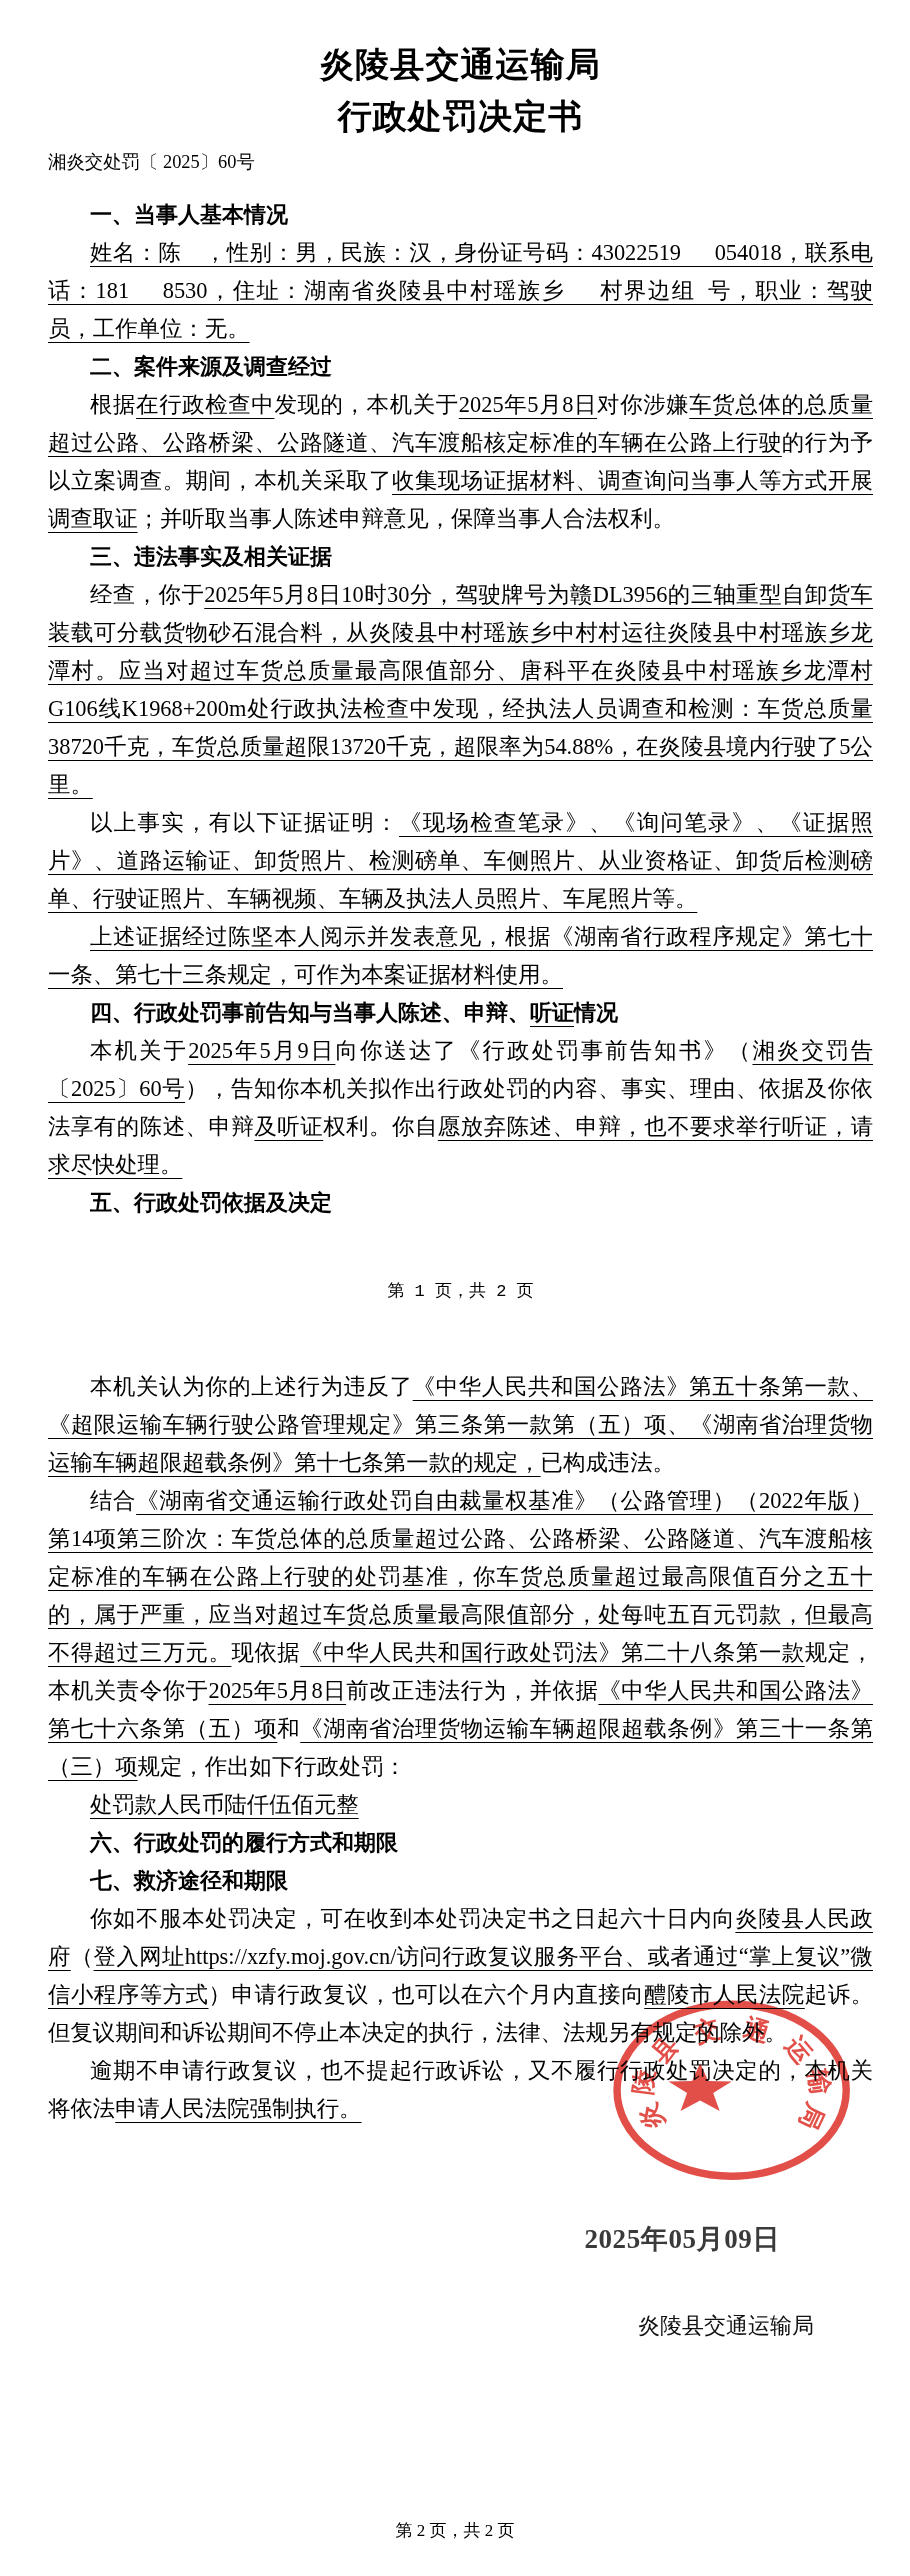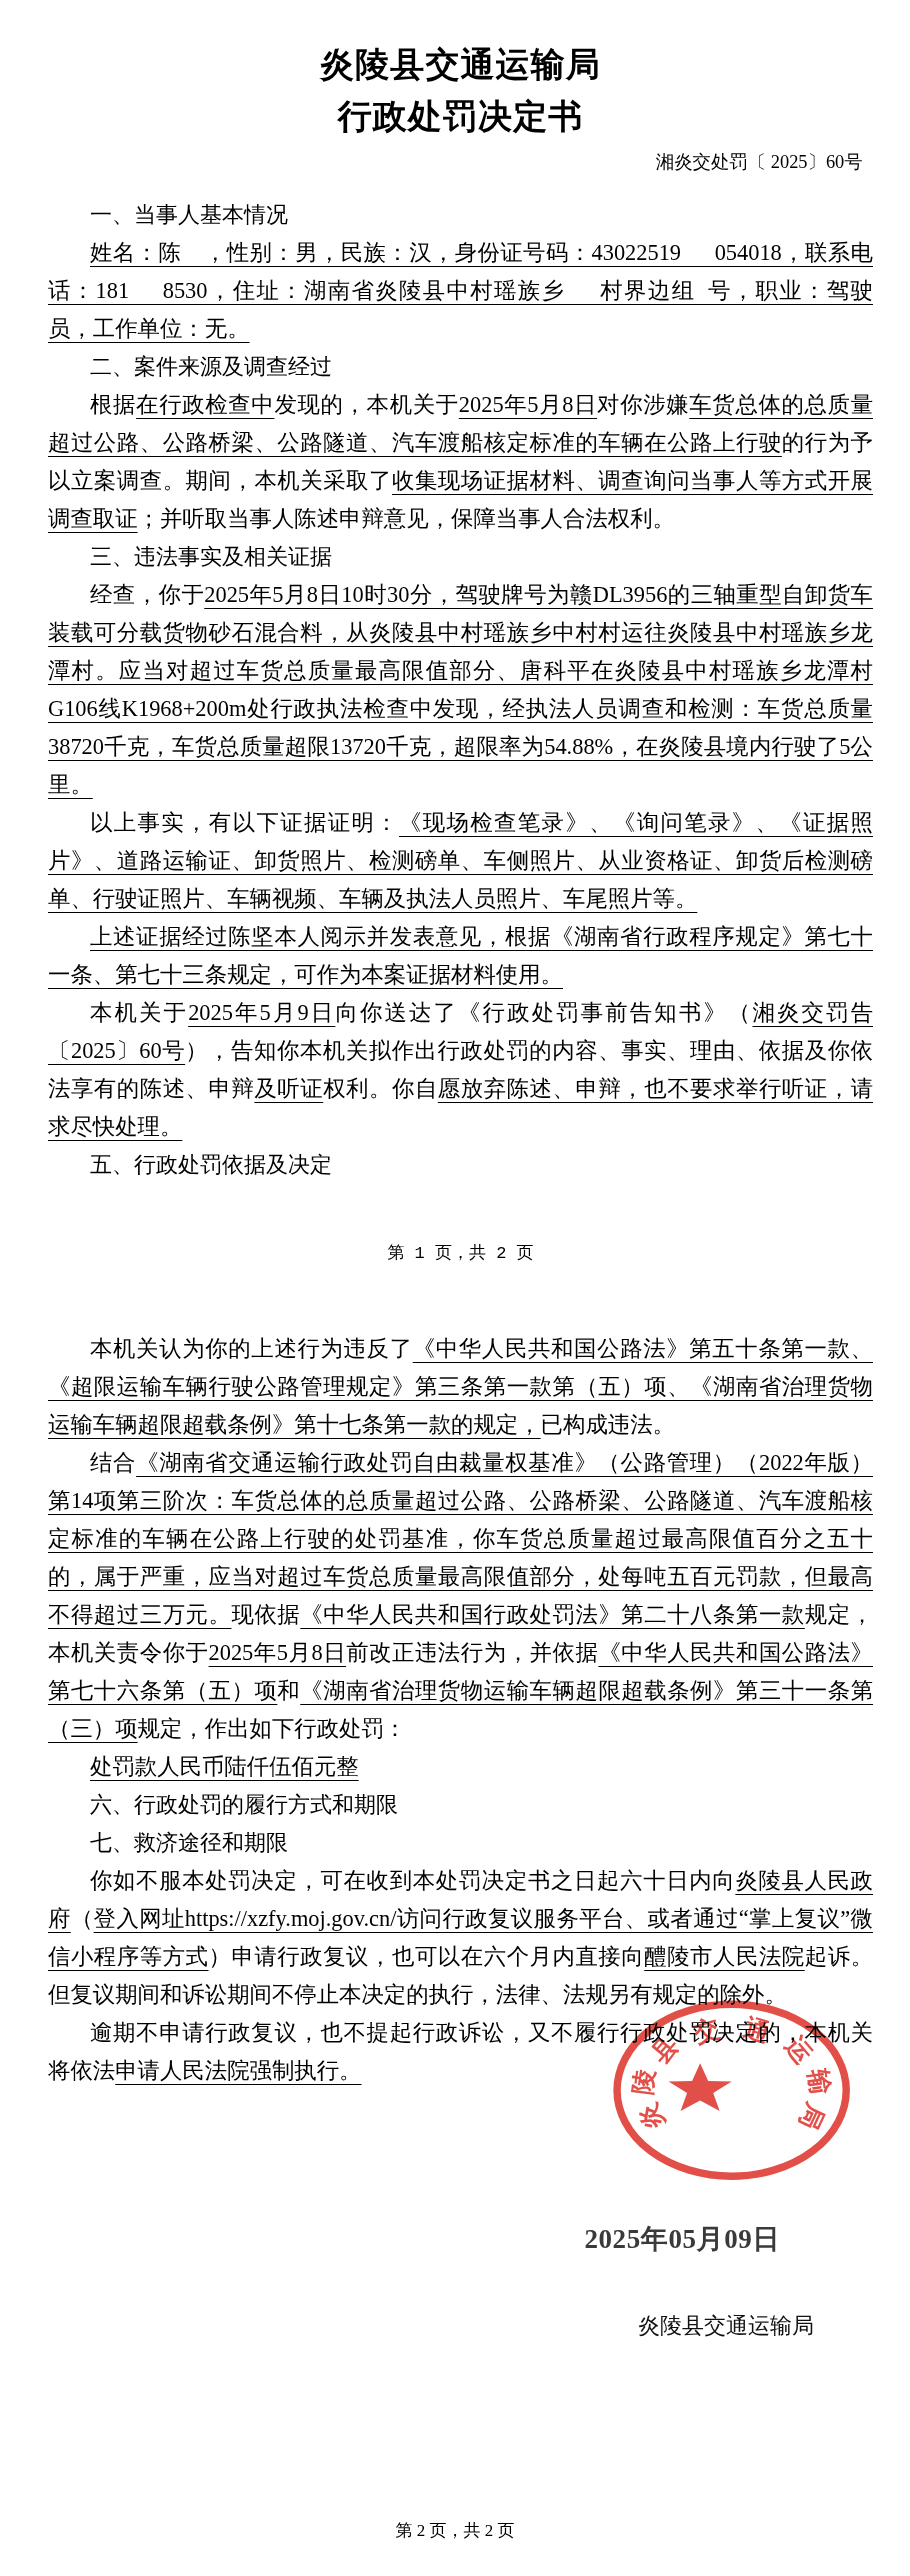--- a/index.html
+++ b/index.html
@@ -1,22 +1,22 @@
 <!DOCTYPE html>
 <html style="font-size:9.2px"><head>
 <meta charset="utf-8">
 <style>
   html,body{margin:0;padding:0;background:#ffffff;}
   body{width:910px;min-height:2576px;position:relative;font-family:"Liberation Serif",serif;color:#000;}
   .page{position:relative;width:910px;min-height:2576px;background:#fff;padding:40px 37px 0 48px;box-sizing:border-box;}
   .title{font-family:"Liberation Sans",sans-serif;font-weight:bold;font-size:34px;line-height:48px;text-align:center;letter-spacing:1.1px;}
   .title2{margin-top:4px;}
-  .docno{margin-top:9.2px;text-align:right;font-size:18.4px;line-height:26px;padding-right:10.3px;}
+  .docno{margin-top:9.2px;font-size:18.4px;line-height:26px;padding-right:10.3px;}
   #blocks{margin-top:20.7px;}
-  .h{font-family:"Liberation Sans",sans-serif;font-weight:normal;font-size:22px;line-height:38px;text-indent:42px;}
+  .h{font-family:"Liberation Sans",sans-serif;font-weight:bold;font-size:22px;line-height:38px;text-indent:42px;}
   .para{font-size:22.4px;line-height:38px;text-indent:42px;text-align:justify;}
   .u{text-decoration:underline;text-decoration-thickness:1.4px;text-underline-offset:6.3px;}
   .pfoot{font-size:17px;line-height:29px;text-align:center;text-indent:0;font-family:Liberation Mono, monospace;}
   .date{position:absolute;top:2221px;right:130px;font-size:27px;font-weight:700;color:#3a3a3a;letter-spacing:0.6px;text-align:right;}
   .sig{position:absolute;top:2311px;right:96px;font-size:22px;color:#111;}
   .pfoot2{position:absolute;top:2519px;left:0;right:0;text-align:center;font-size:17px;}
   #seal{position:absolute;left:597px;top:1984px;width:275px;height:224px;opacity:.87;mix-blend-mode:multiply;pointer-events:none;}
 </style>
 </head>
 <body>
@@ -28,20 +28,21 @@
 
   <div id="blocks">
       <div class="h"><span>一、当事人基本情况</span></div>
       <div class="para"><span class="u">姓名：陈 ，性别：男，民族：汉，身份证号码：43022519  054018，联系电话：181  8530，住址：湖南省炎陵县中村瑶族乡  村界边组 号，职业：驾驶员，工作单位：无。</span></div>
       <div class="h"><span>二、案件来源及调查经过</span></div>
       <div class="para"><span>根据</span><span class="u">在行政检查中</span><span>发现的，本机关于</span><span class="u">2025年5月8日</span><span>对你涉嫌</span><span class="u">车货总体的总质量超过公路、公路桥梁、公路隧道、汽车渡船核定标准的车辆在公路上行驶</span><span>的行为予以立案调查。期间，本机关采取了</span><span class="u">收集现场证据材料、调查询问当事人等方式开展调查取证</span><span>；并听取当事人陈述申辩意见，保障当事人合法权利。</span></div>
       <div class="h"><span>三、违法事实及相关证据</span></div>
       <div class="para"><span>经查，你于</span><span class="u">2025年5月8日10时30分，驾驶牌号为赣DL3956的三轴重型自卸货车装载可分载货物砂石混合料，从炎陵县中村瑶族乡中村村运往炎陵县中村瑶族乡龙潭村。应当对超过车货总质量最高限值部分、唐科平在炎陵县中村瑶族乡龙潭村G106线K1968+200m处行政执法检查中发现，经执法人员调查和检测：车货总质量38720千克，车货总质量超限13720千克，超限率为54.88%，在炎陵县境内行驶了5公里。</span></div>
       <div class="para"><span>以上事实，有以下证据证明：</span><span class="u">《现场检查笔录》、《询问笔录》、《证据照片》、道路运输证、卸货照片、检测磅单、车侧照片、从业资格证、卸货后检测磅单、行驶证照片、车辆视频、车辆及执法人员照片、车尾照片等。</span></div>
       <div class="para"><span class="u">上述证据经过陈坚本人阅示并发表意见，根据《湖南省行政程序规定》第七十一条、第七十三条规定，可作为本案证据材料使用。</span></div>
+      <div class="h"><span>四、行政处罚事前告知与当事人陈述、申辩、</span><span class="u">听证</span><span>情况</span></div>
       <div class="para"><span>本机关于</span><span class="u">2025年5月9日</span><span>向你送达了《行政处罚事前告知书》（</span><span class="u">湘炎交罚告〔2025〕60号</span><span>），告知你本机关拟作出行政处罚的内容、事实、理由、依据及你依法享有的陈述、申辩</span><span class="u">及听证</span><span>权利。你自</span><span class="u">愿放弃陈述、申辩，也不要求举行听证，请求尽快处理。</span></div>
       <div class="h"><span>五、行政处罚依据及决定</span></div>
       <div class="para pfoot" style="margin-top: 55px; margin-bottom: 62px;"><span>第 1 页，共 2 页</span></div>
       <div class="para"><span>本机关认为你的上述行为违反了</span><span class="u">《中华人民共和国公路法》第五十条第一款、《超限运输车辆行驶公路管理规定》第三条第一款第（五）项、《湖南省治理货物运输车辆超限超载条例》第十七条第一款的规定，</span><span>已构成违法。</span></div>
       <div class="para"><span>结合</span><span class="u">《湖南省交通运输行政处罚自由裁量权基准》（公路管理）（2022年版）第14项第三阶次：车货总体的总质量超过公路、公路桥梁、公路隧道、汽车渡船核定标准的车辆在公路上行驶的处罚基准，你车货总质量超过最高限值百分之五十的，属于严重，应当对超过车货总质量最高限值部分，处每吨五百元罚款，但最高不得超过三万元。</span><span>现依据</span><span class="u">《中华人民共和国行政处罚法》第二十八条第一款</span><span>规定，本机关责令你于</span><span class="u">2025年5月8日</span><span>前改正违法行为，并依据</span><span class="u">《中华人民共和国公路法》第七十六条第（五）项</span><span>和</span><span class="u">《湖南省治理货物运输车辆超限超载条例》第三十一条第（三）项</span><span>规定，作出如下行政处罚：</span></div>
       <div class="para"><span class="u">处罚款人民币陆仟伍佰元整</span></div>
       <div class="h"><span>六、行政处罚的履行方式和期限</span></div>
       <div class="h"><span>七、救济途径和期限</span></div>
       <div class="para"><span>你如不服本处罚决定，可在收到本处罚决定书之日起六十日内向</span><span class="u">炎陵县人民政府</span><span>（</span><span class="u">登入网址https://xzfy.moj.gov.cn/访问行政复议服务平台、或者通过“掌上复议”微信小程序等方式</span><span>）申请行政复议，也可以在六个月内直接向</span><span class="u">醴陵市人民法院</span><span>起诉。但复议期间和诉讼期间不停止本决定的执行，法律、法规另有规定的除外。</span></div>
       <div class="para"><span>逾期不申请行政复议，也不提起行政诉讼，又不履行行政处罚决定的，本机关将依法</span><span class="u">申请人民法院强制执行。</span></div>

